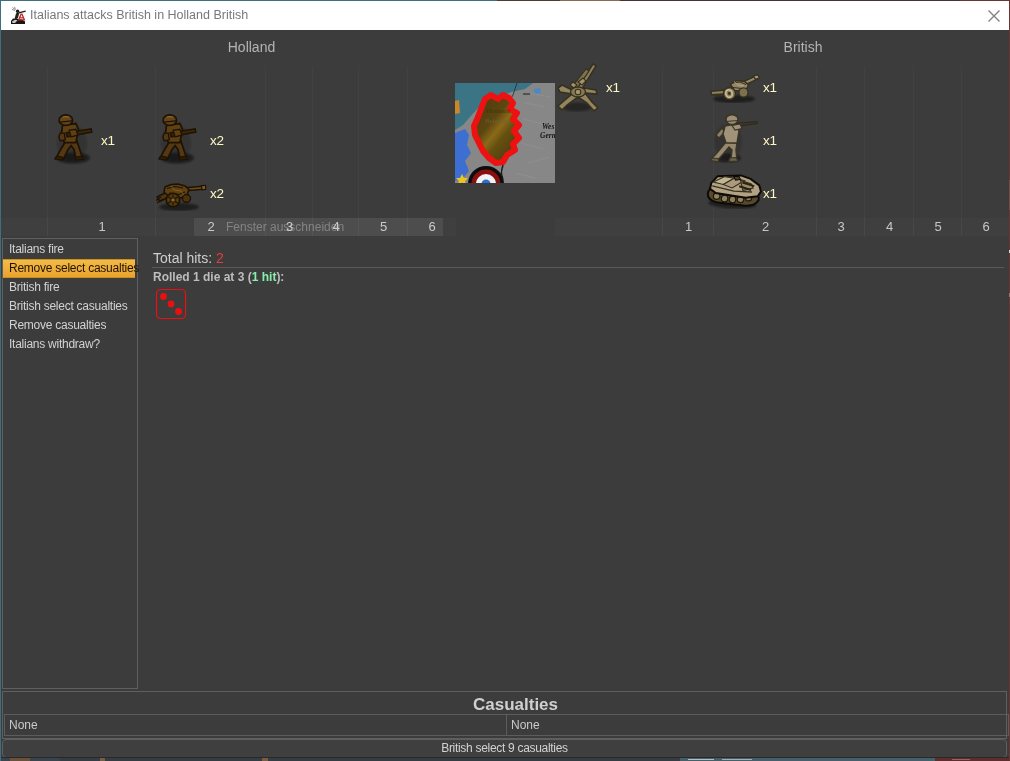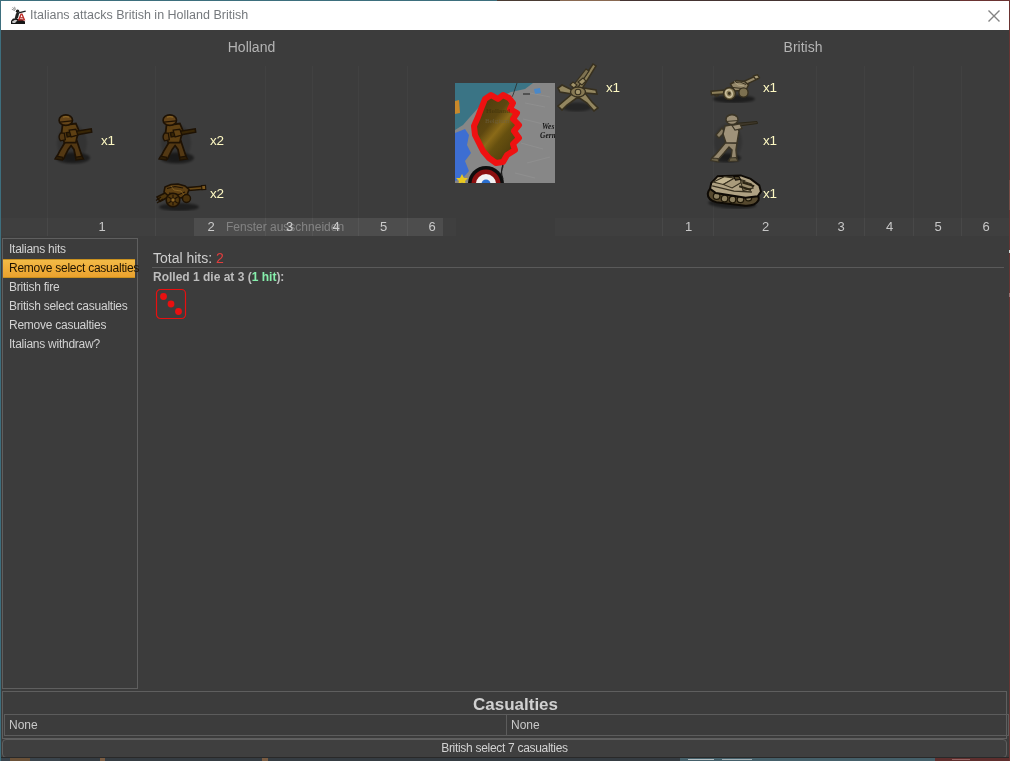--- a/index.html
+++ b/index.html
@@ -120,21 +120,21 @@
       <use href="#brinf"></use>
     </svg>
   <div class="xlab" style="left:763px;top:134px">x1</div>
   <svg class="abs" style="left:704px;top:171px" width="59" height="38" viewBox="0 0 59 38">
       <use href="#brtank"></use>
     </svg>
   <div class="xlab" style="left:763px;top:187px">x1</div>
 
   <div class="abs" style="left:2px;top:238px;width:134px;height:449px;border:1px solid #5f5f5f;background:#3c3c3c"></div>
   <div class="abs" style="left:3px;top:240px;width:132px">
-    <div class="step">Italians hits</div>
+    <div class="step">Italians fire</div>
     <div class="step" style="background:linear-gradient(#f2ba46,#eba22e);color:#1f1400;border-top:1px solid #c8901f;border-bottom:1px solid #c8901f;height:17px;line-height:17px">Remove select casualties</div>
     <div class="step">British fire</div>
     <div class="step">British select casualties</div>
     <div class="step">Remove casualties</div>
     <div class="step">Italians withdraw?</div>
   </div>
 
   <div class="abs" style="left:153px;top:250px;font-size:14px;font-weight:normal;color:#cecece">Total hits: <span style="color:#e23d3d">2</span></div>
   <div class="abs" style="left:152px;top:267px;width:852px;height:1px;background:#5a5a5a"></div>
   <div class="abs" style="left:153px;top:270px;font-size:12px;font-weight:bold;color:#bdbdbd">Rolled 1 die at 3 (<span style="color:#86efac">1 hit</span>):</div>
@@ -143,21 +143,21 @@
     <circle cx="8.5" cy="8.5" r="3.4" fill="#e81010"></circle>
     <circle cx="16" cy="16" r="3.4" fill="#e81010"></circle>
     <circle cx="23.5" cy="23.5" r="3.4" fill="#e81010"></circle>
   </svg>
 
   <div class="abs" style="left:2px;top:691px;width:1003px;height:46px;border:1px solid #5f5f5f"></div>
   <div class="abs" style="left:13px;top:695px;width:1005px;text-align:center;font-size:17px;font-weight:bold;color:#d0d0d0">Casualties</div>
   <div class="abs" style="left:4px;top:714px;width:497px;height:20px;border:1px solid #5c5c5c;font-size:12px;color:#c9c9c9;line-height:20px;padding-left:4px">None</div>
   <div class="abs" style="left:506px;top:714px;width:497px;height:20px;border:1px solid #5c5c5c;font-size:12px;color:#c9c9c9;line-height:20px;padding-left:4px">None</div>
 
-  <div class="abs" style="left:2px;top:739px;width:1003px;height:17px;border:1px solid #5f5f5f;border-radius:4px;background:#3f3f3f;text-align:center;font-size:12px;letter-spacing:-0.3px;color:#d2d2d2;line-height:17px">British select 7 casualties</div>
+  <div class="abs" style="left:2px;top:739px;width:1003px;height:17px;border:1px solid #5f5f5f;border-radius:4px;background:#3f3f3f;text-align:center;font-size:12px;letter-spacing:-0.3px;color:#d2d2d2;line-height:17px">British select 9 casualties</div>
 
   <div class="abs" style="left:0px;top:757px;width:1010px;height:1px;background:#292929"></div>
   <div class="abs" style="left:0px;top:758px;width:1010px;height:3px;background:#353c42"></div>
   <div class="abs" style="left:0px;top:758px;width:60px;height:3px;background:#3a444c"></div>
   <div class="abs" style="left:680px;top:758px;width:255px;height:3px;background:#45606a"></div>
   <div class="abs" style="left:935px;top:758px;width:75px;height:3px;background:#5e2e2d"></div>
   <div class="abs" style="left:10px;top:758px;width:20px;height:3px;background:#6a5138"></div>
   <div class="abs" style="left:100px;top:758px;width:5px;height:3px;background:#7a5c42"></div>
   <div class="abs" style="left:262px;top:758px;width:6px;height:3px;background:#7a5c42"></div>
   <div class="abs" style="left:688px;top:759px;width:26px;height:1px;background:rgba(255,255,255,0.6)"></div>

